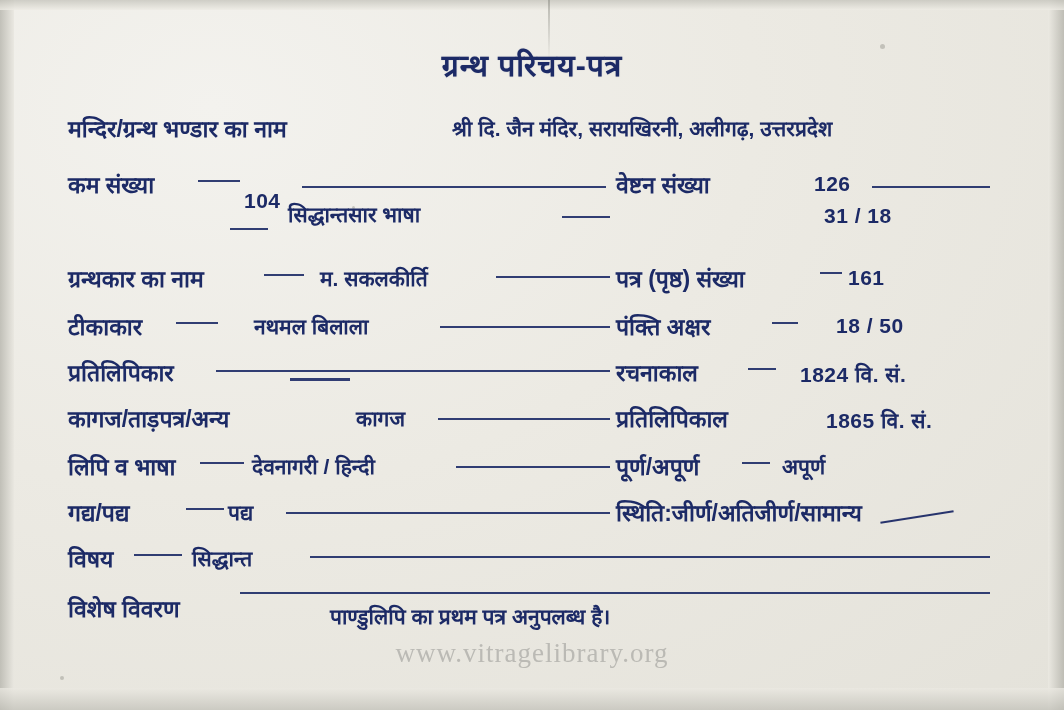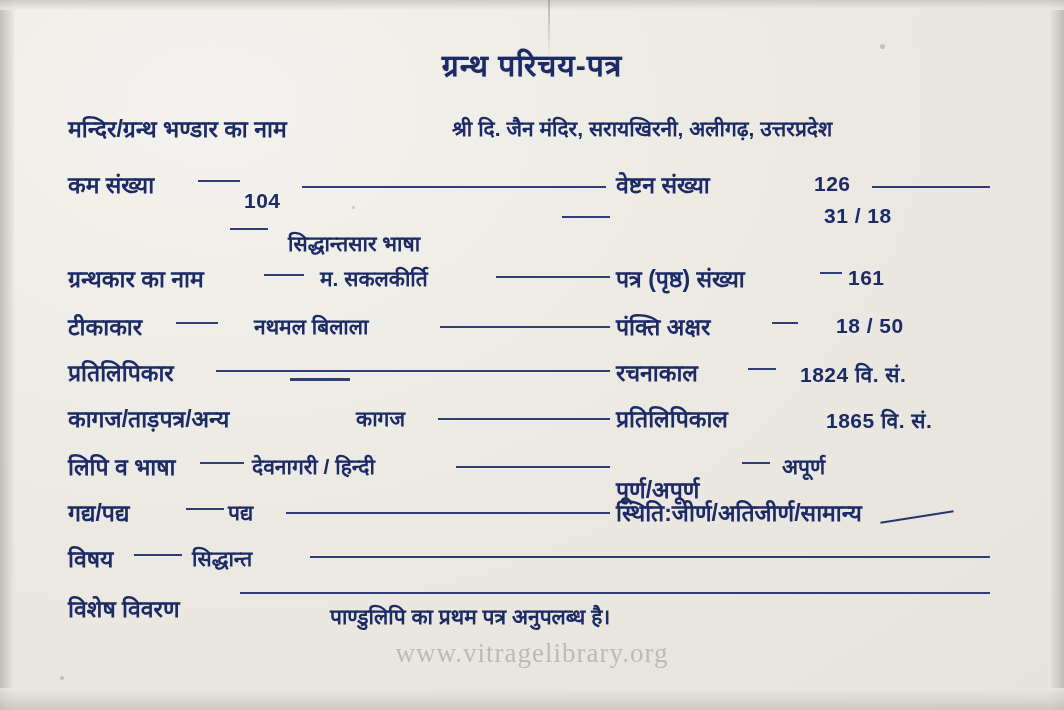--- a/index.html
+++ b/index.html
@@ -149,21 +149,21 @@
 
     <div class="row" style="left:616px;top:168px;">
       <span class="lbl">वेष्टन संख्या</span>
     </div>
     <div class="row" style="left:814px;top:172px;">
       <span class="valnum">126</span>
     </div>
     <div class="rule" style="left:872px;top:186px;width:118px;"></div>
 
     <div class="rule" style="left:230px;top:228px;width:38px;"></div>
-    <div class="row" style="left:288px;top:229px;">
+    <div class="row" style="left:288px;top:200px;">
       <span class="val">सिद्धान्तसार भाषा</span>
     </div>
     <div class="rule" style="left:562px;top:216px;width:48px;"></div>
 
     <div class="row" style="left:824px;top:204px;">
       <span class="valnum">31 / 18</span>
     </div>
 
     <div class="row" style="left:68px;top:262px;">
       <span class="lbl">ग्रन्थकार का नाम</span>
@@ -230,21 +230,21 @@
 
     <div class="row" style="left:68px;top:450px;">
       <span class="lbl">लिपि व भाषा</span>
     </div>
     <div class="rule" style="left:200px;top:462px;width:44px;"></div>
     <div class="row" style="left:252px;top:452px;">
       <span class="val">देवनागरी / हिन्दी</span>
     </div>
     <div class="rule" style="left:456px;top:466px;width:154px;"></div>
 
-    <div class="row" style="left:616px;top:450px;margin-top:23px;">
+    <div class="row" style="left:616px;top:450px;">
       <span class="lbl">पूर्ण/अपूर्ण</span>
     </div>
     <div class="rule" style="left:742px;top:462px;width:28px;"></div>
     <div class="row" style="left:782px;top:452px;">
       <span class="val">अपूर्ण</span>
     </div>
 
     <div class="row" style="left:68px;top:496px;">
       <span class="lbl">गद्य/पद्य</span>
     </div>

